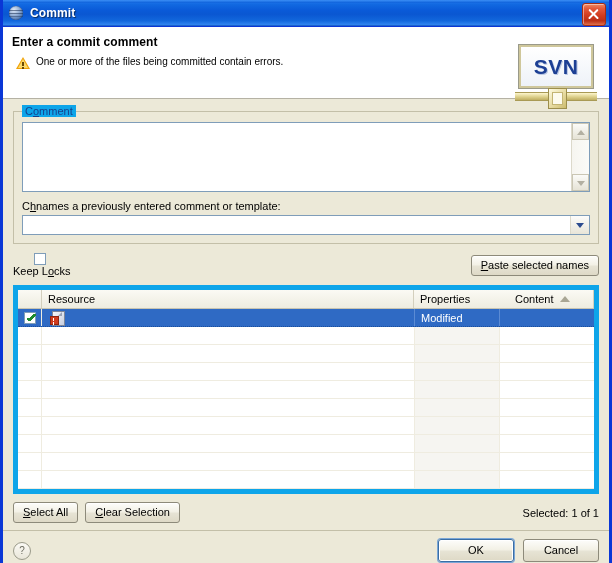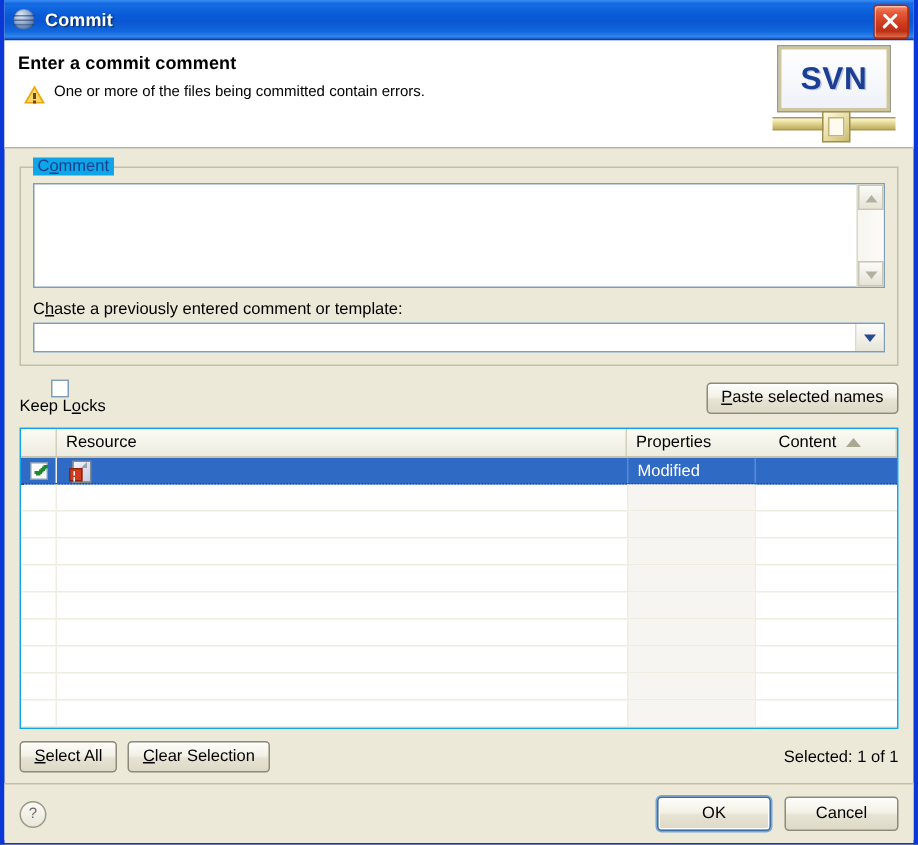--- a/index.html
+++ b/index.html
@@ -96,21 +96,21 @@
     border-bottom:9.4px solid #fbd96a;
   }
   .warn-icon .bang{
     position:absolute;left:6px;top:5px;width:2px;height:4px;background:#6b4a04;
   }
   .warn-icon .bang:after{
     content:"";position:absolute;left:0;top:5px;width:2px;height:2px;background:#6b4a04;
   }
   
   .svn-logo{
-    position:absolute;right:12px;top:4px;width:82px;height:62px;
+    position:absolute;right:12px;top:18px;width:82px;height:62px;
   }
   .svn-plate{
     position:absolute;left:4px;top:0;width:74px;height:43px;
     box-sizing:border-box;
     background:linear-gradient(to bottom,#ffffff,#eef2f8);
     border:2px solid #cfc79b;
     outline:1px solid #9a9a8a;
     display:flex;align-items:center;justify-content:center;
   }
   .svn-plate span{
@@ -212,21 +212,21 @@
     font-family:"Liberation Sans","DejaVu Sans",sans-serif;font-size:11px;
     background:linear-gradient(to bottom,#fdfdfb 0%,#f3f1e6 45%,#e6e3d4 55%,#ded9c6 100%);
     border:1px solid #8d8a7a;border-radius:3px;
     padding:3px 9px;cursor:pointer;color:#000;
     box-shadow:inset 0 1px 0 #fff;
     line-height:13px;
   }
 
   
   .table-wrap{
-    flex:1 1 auto;background:#fff;border:1px solid #0ea5e9;
+    flex:1 1 auto;background:#fff;border:5px solid #0ea5e9;
     box-sizing:border-box;display:flex;flex-direction:column;
     overflow:hidden;min-height:0;
   }
   .thead{
     display:flex;height:19px;flex:0 0 19px;
     background:linear-gradient(to bottom,#fbfaf4,#eeece0);
     border-bottom:1px solid #c8c4b2;
     box-sizing:border-box;
   }
   .th{
@@ -368,21 +368,21 @@
           <div class="sbtn up">
               <div class="ar"></div>
             </div>
           <div class="strough"></div>
           <div class="sbtn down">
               <div class="ar"></div>
             </div>
         </div>
       </div>
 
-      <div class="choose-lbl"><span>C</span><span class="u">h</span><span>aste a previously entered comment or template:</span></div>
+      <div class="choose-lbl"><span>C</span><span class="u">h</span><span>names a previously entered comment or template:</span></div>
 
       <div class="combo">
         <div class="val"></div>
         <div class="arrowbtn">
             <div class="chev"></div>
           </div>
       </div>
     </div>
 
     <div class="row-locks">

